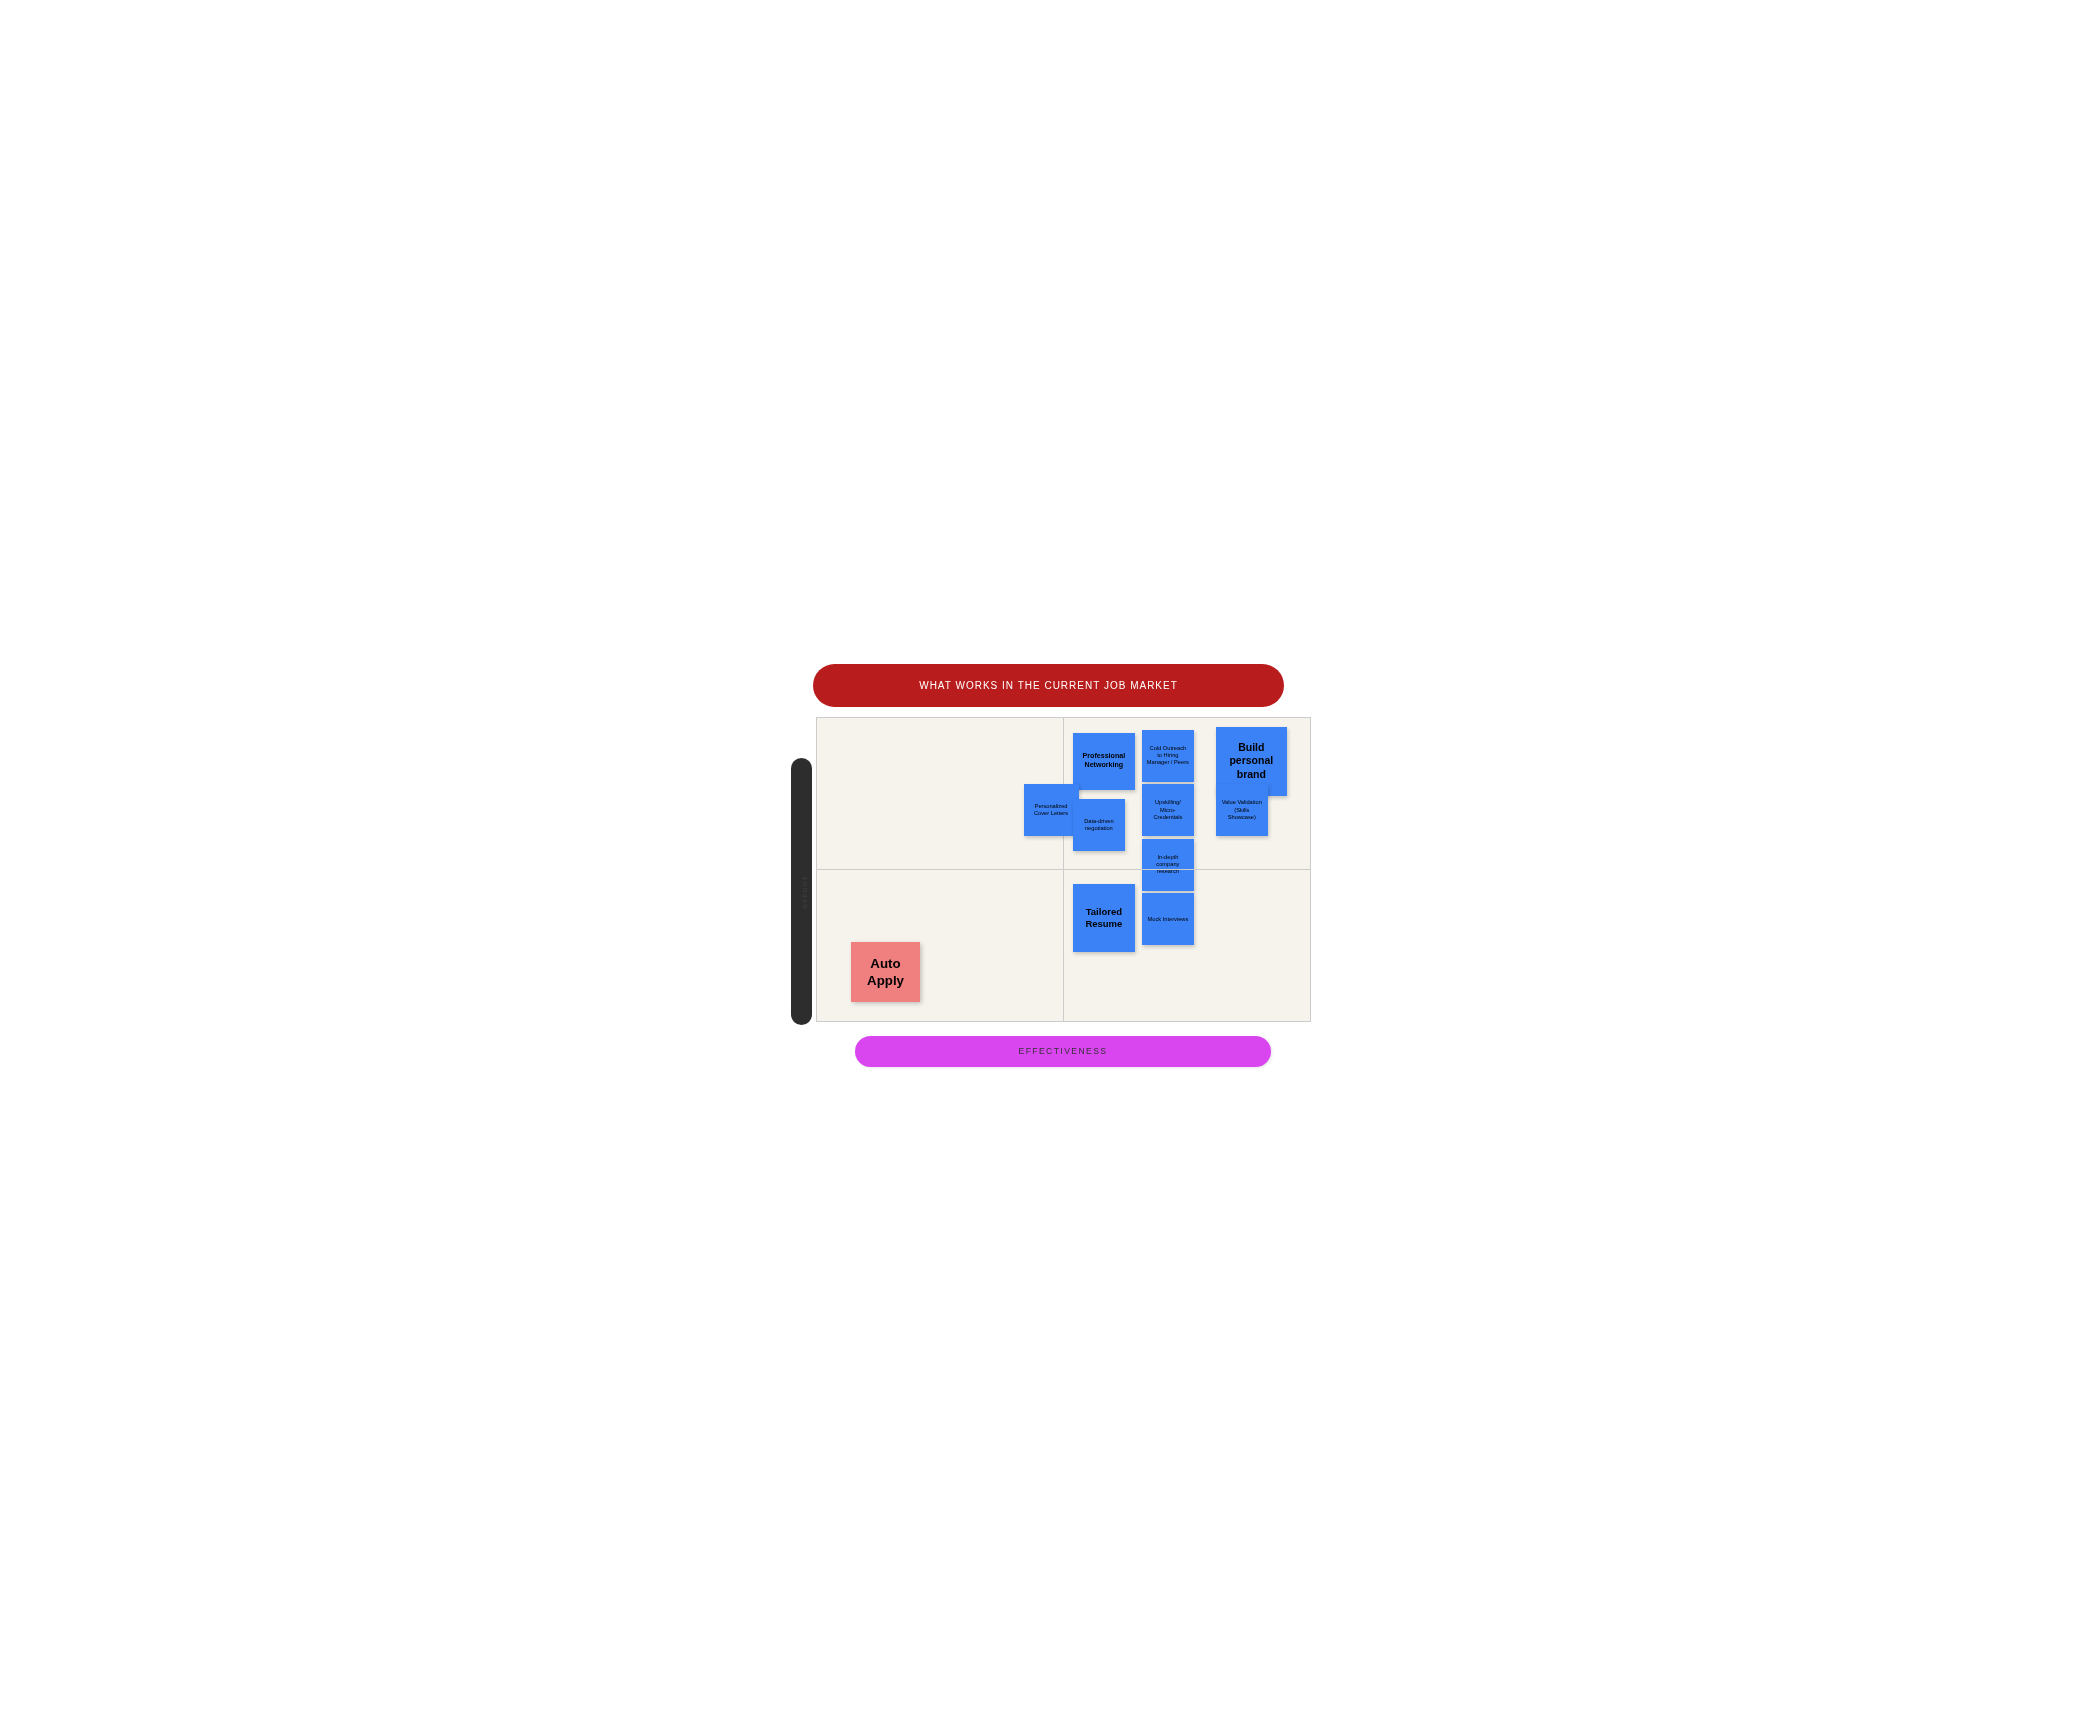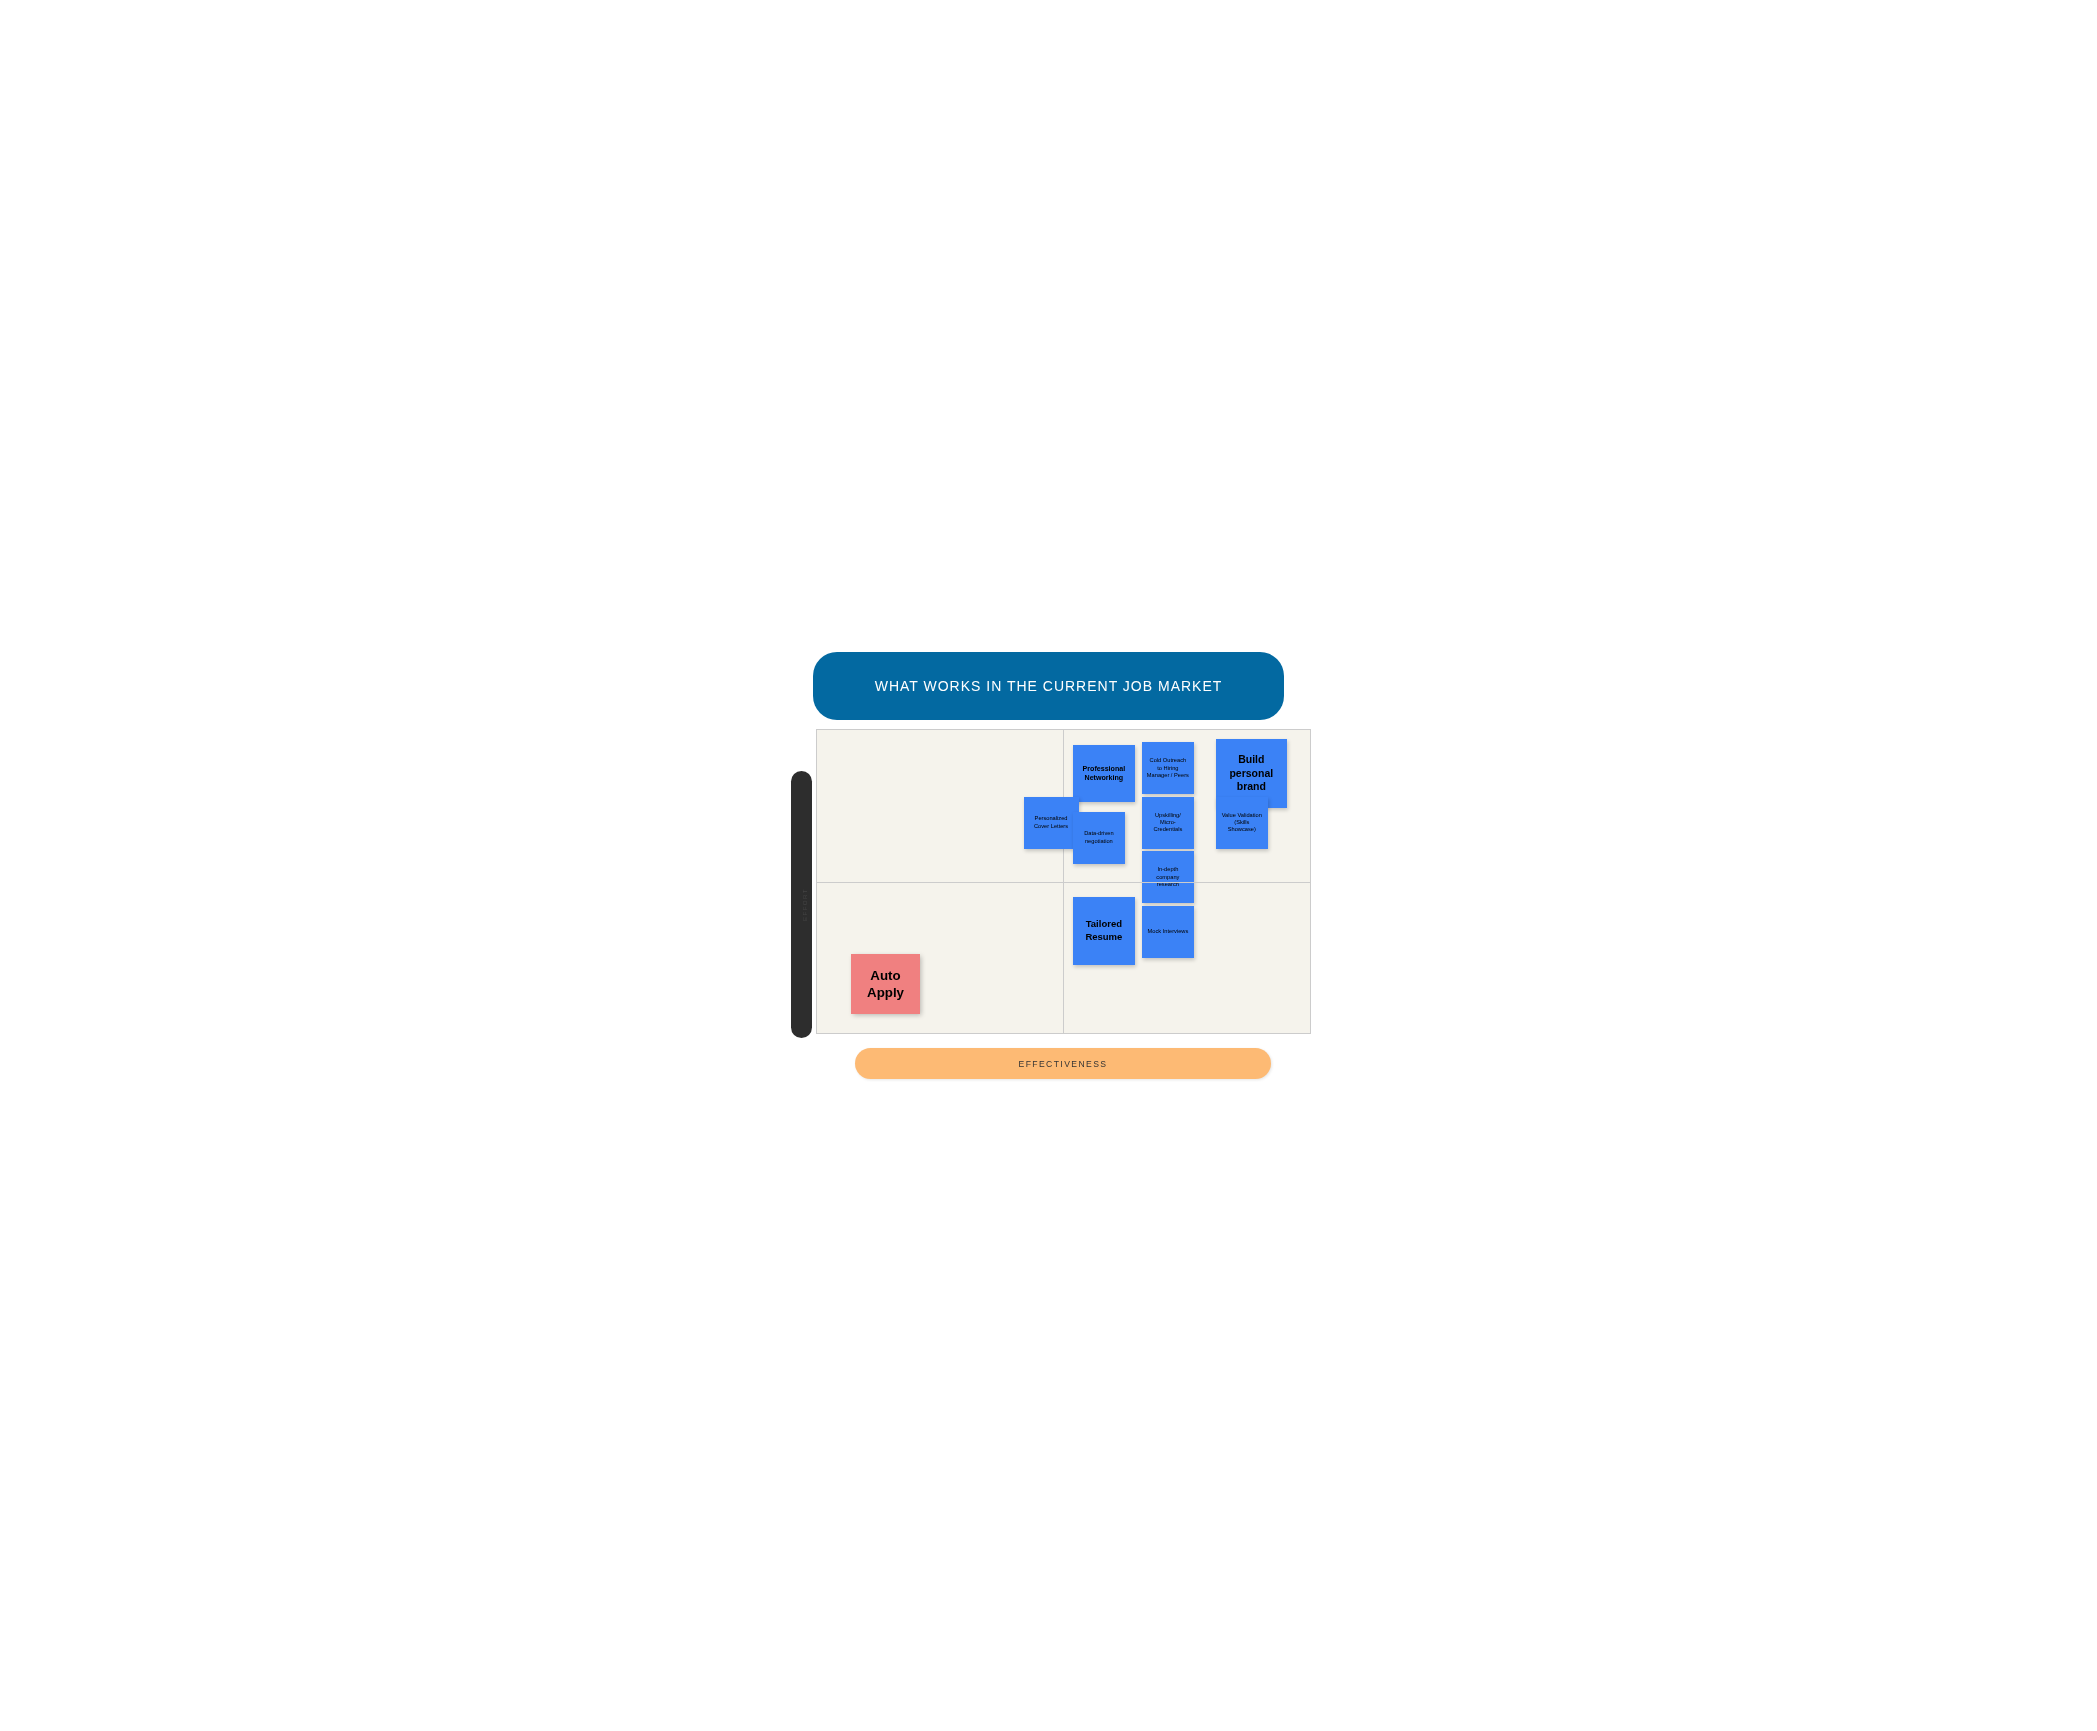--- a/index.html
+++ b/index.html
@@ -17,25 +17,25 @@
     .page-container {
       width: 524px;
       display: flex;
       flex-direction: column;
       align-items: center;
       gap: 9.5px;
     }
 
     
     .title-banner {
-      background: #0369a1;
+      background: #b91c1c;
       color: #ffffff;
       border-radius: 24px;
-      padding: 26px 38px;
-      font-size: 14px;
+      padding: 16px 38px;
+      font-size: 10px;
       letter-spacing: 1px;
       font-weight: 500;
       width: 90%;
       text-align: center;
     }
 
     
     .main-area {
       display: flex;
       width: 100%;
@@ -140,21 +140,21 @@
 
     
     .x-axis-container {
       display: flex;
       justify-content: center;
       width: 100%;
       margin-top: 14.3px;
     }
 
     .x-axis-bar {
-      background: #fdba74;
+      background: #d946ef;
       border-radius: 24px;
       padding: 10.5px 0;
       width: 84%;
       text-align: center;
       font-size: 8.6px;
       letter-spacing: 1.4px;
       font-weight: 500;
       color: #333;
       box-shadow: 1px 1px 2.9px rgba(0,0,0,0.1);
     }

